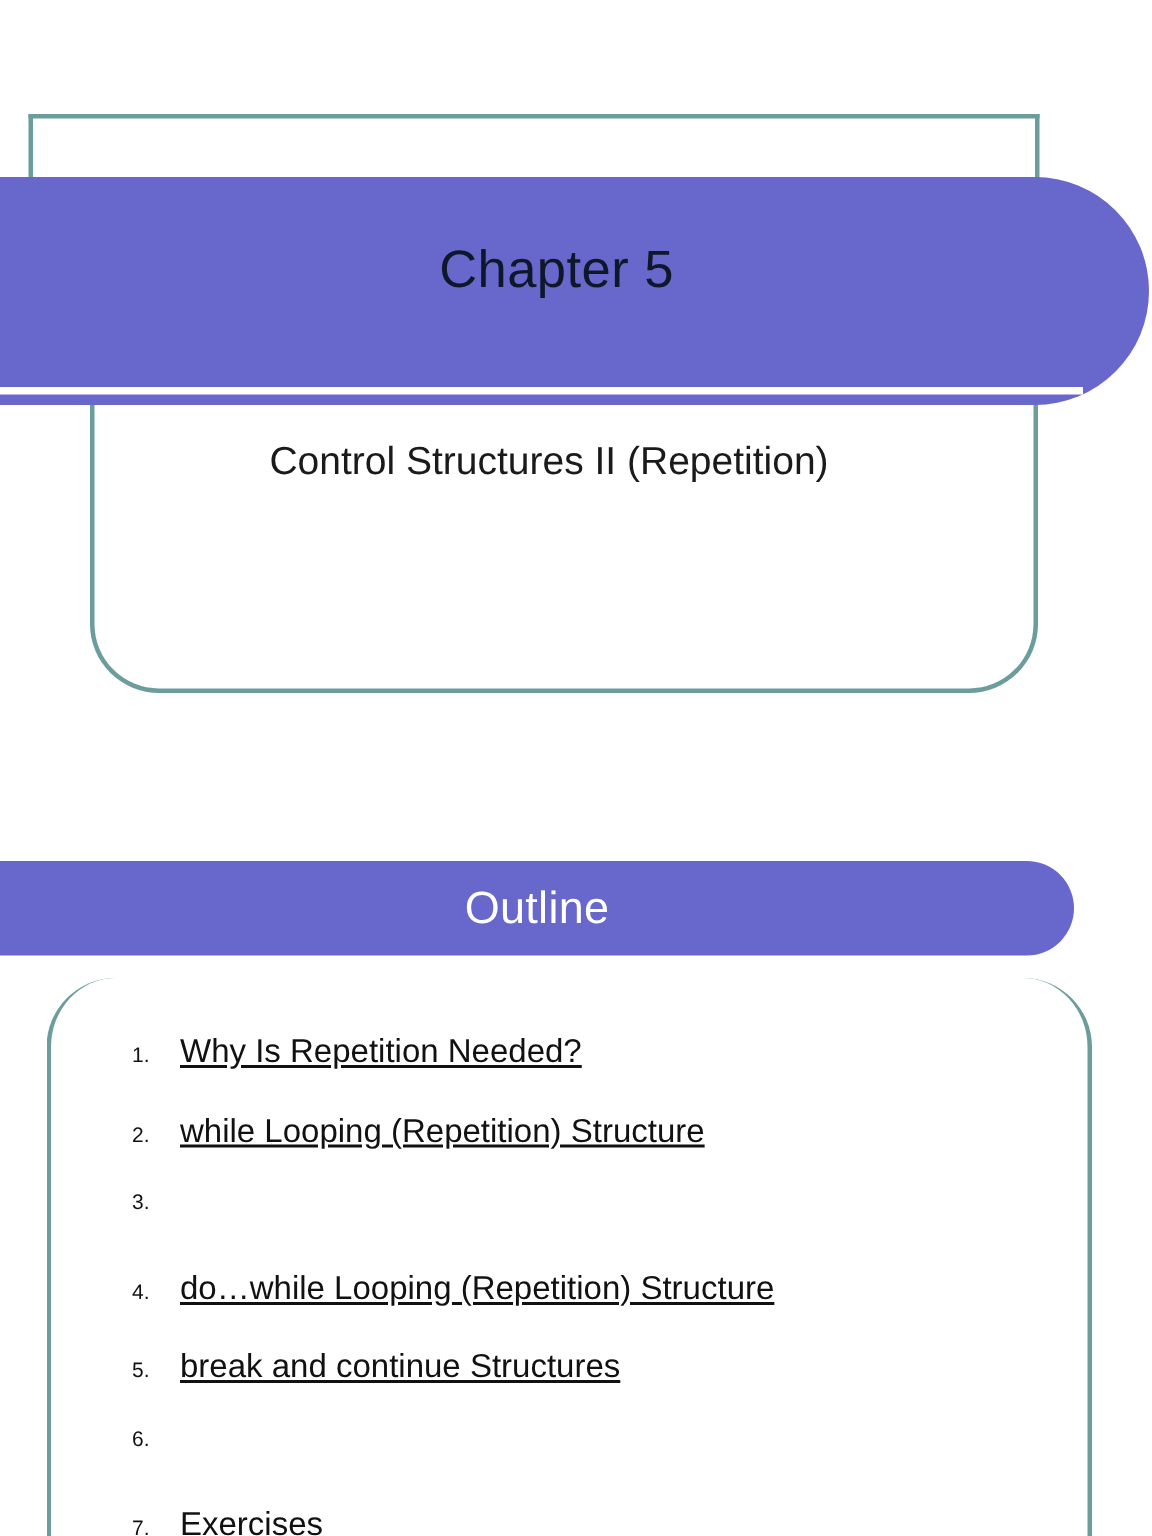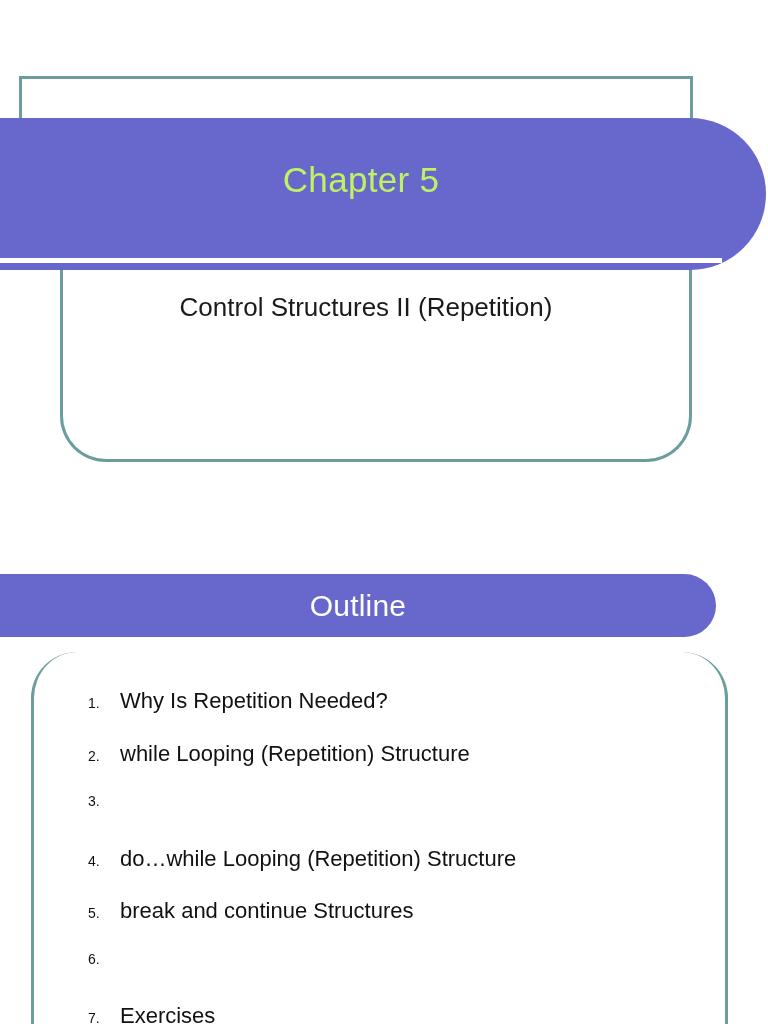--- a/index.html
+++ b/index.html
@@ -67,28 +67,28 @@
     left: 0;
     top: 118px;
     width: 766px;
     height: 152px;
     background: #6767cc;
     border-top-right-radius: 76px;
     border-bottom-right-radius: 76px;
   }
   .title-banner-text {
     position: absolute;
-    left: 0;
+    left: 10px;
     top: 0;
     width: 722px;
     height: 124px;
     display: flex;
     align-items: center;
     justify-content: center;
-    color: #bef264;
+    color: #0f172a;
     font-size: 35px;
     font-weight: 400;
     letter-spacing: 0.3px;
     text-align: right;
   }
   
   .title-banner-rule {
     position: absolute;
     left: 0;
     top: 140px;
@@ -171,20 +171,21 @@
     width: 32px;
     flex: 0 0 32px;
     font-size: 14px;
     color: #111111;
     text-align: left;
   }
   .outline-label {
     font-size: 22px;
     color: #111111;
     white-space: nowrap;
+    text-decoration: underline;
   }
 </style>
 </head>
 <body>
 
 <div class="page">
 
   <section class="slide-title">
 
     <div class="title-frame-top"></div>

